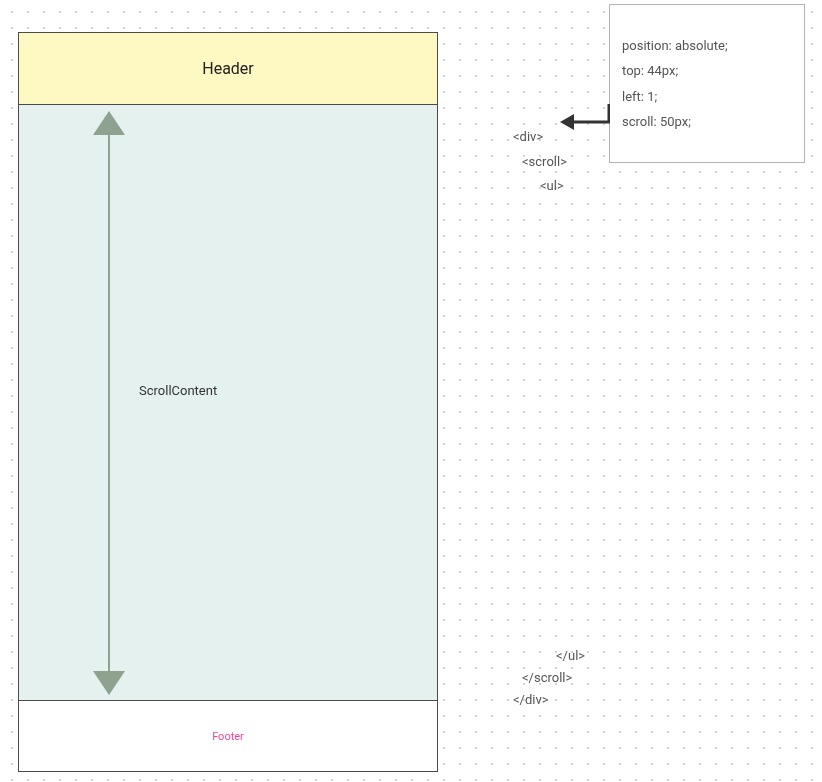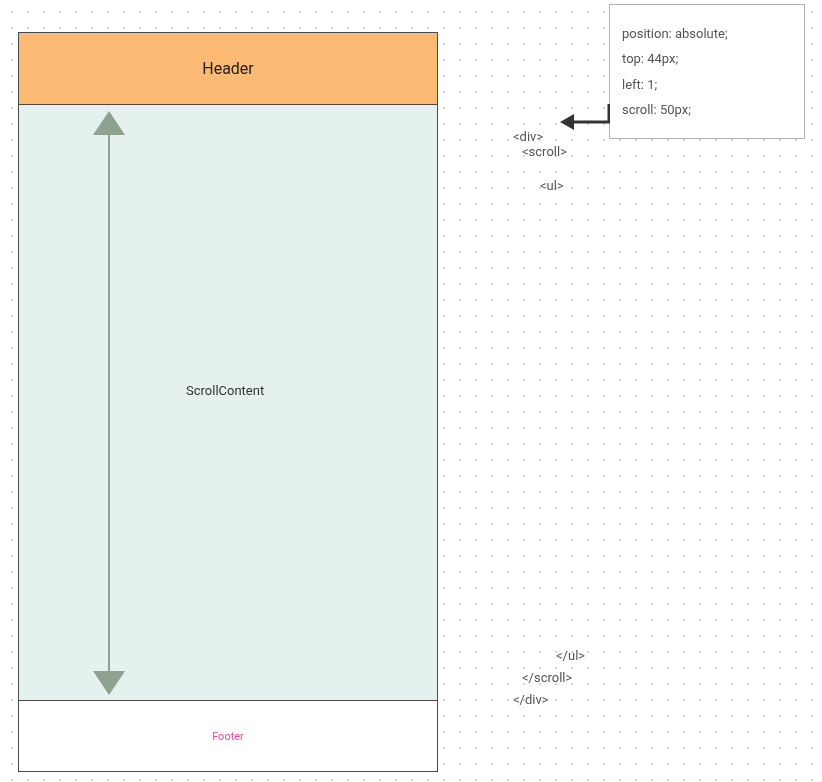--- a/index.html
+++ b/index.html
@@ -35,21 +35,21 @@
     z-index: 2;
   }
   .header-region {
     height: 72px;
     border-bottom: 1px solid #4a4a4a;
     display: flex;
     align-items: center;
     justify-content: center;
     font-size: 16px;
     color: #222;
-    background: #fdba74;
+    background: #fef9c3;
     text-align: center;
   }
   .scroll-region {
     height: 596px;
     background: #e5f1ef;
     position: relative;
     border-bottom: 1px solid #4a4a4a;
   }
   .footer-region {
     height: 70px;
@@ -59,21 +59,20 @@
     font-size: 11px;
     color: #ec4899;
     background: #ffffff;
   }
   .scroll-label {
     position: absolute;
     left: 120px;
     top: 278px;
     font-size: 13px;
     color: #333;
-    margin-left: 47px;
   }
   
   .v-arrow {
     position: absolute;
     left: 70px;
     top: 6px;
     width: 40px;
     height: 584px;
     display: flex;
     flex-direction: column;
@@ -98,37 +97,37 @@
   }
 
   
   .css-box {
     position: absolute;
     top: 4px;
     left: 609px;
     width: 196px;
     border: 1px solid #b0b4b9;
     background: #ffffff;
-    padding: 16px 12px;
+    padding: 28px 12px;
     font-size: 13px;
     color: #555;
     line-height: 1.95;
     z-index: 3;
   }
 
   
   .code-tag {
     position: absolute;
     font-family: inherit;
     font-size: 13px;
     color: #555;
     z-index: 2;
   }
   .tag-div-open   { top: 118px; left: 513px; margin-top: 11px; }
-  .tag-scroll-open{ top: 144px; left: 522px; }
+  .tag-scroll-open{ top: 154px; left: 522px; }
   .tag-ul-open    { top: 178px; left: 540px; }
   .tag-ul-close   { top: 648px; left: 556px; }
   .tag-scroll-close{top: 670px; left: 522px; }
   .tag-div-close  { top: 692px; left: 513px; }
 
   
   .pointer-arrow {
     position: absolute;
     top: 104px;
     left: 560px;

